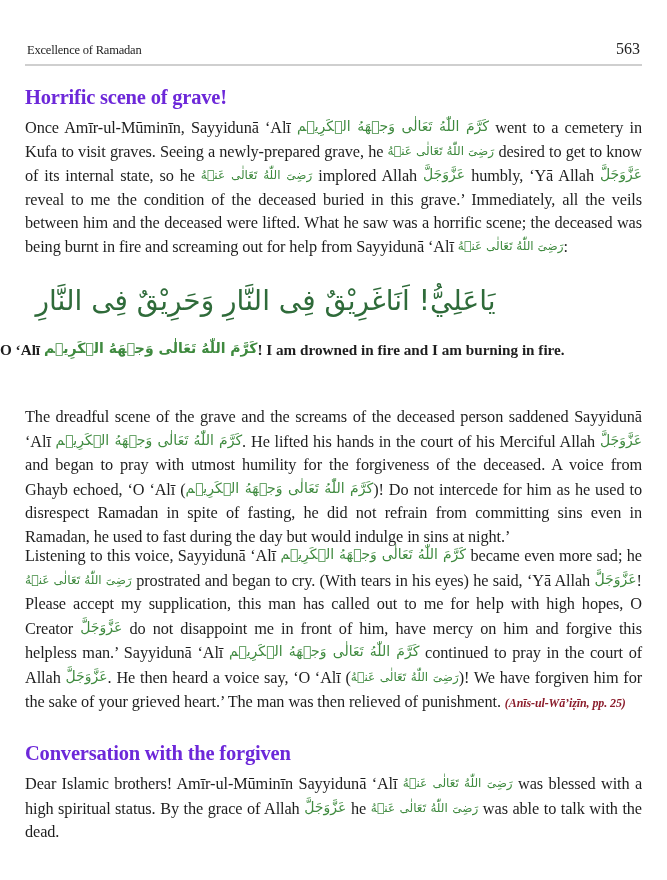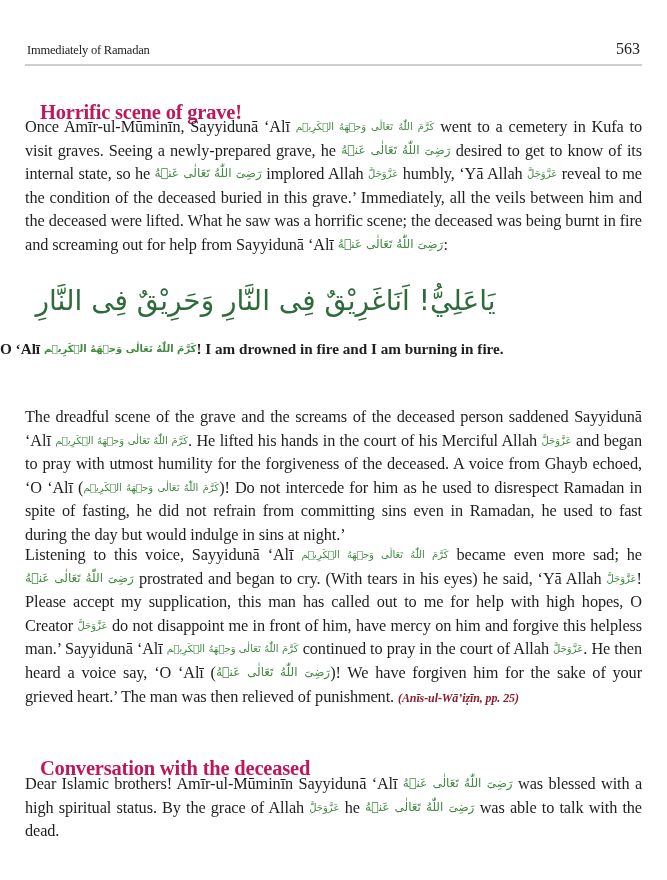--- a/index.html
+++ b/index.html
@@ -14,33 +14,33 @@
   }
   .running-title {
     position: absolute; left: 2px; top: 3px;
     font-size: 12.5px; letter-spacing: -0.2px; color: #222;
   }
   .page-number {
     position: absolute; right: 2px; top: 0px;
     font-size: 16px; color: #222; margin-left: 30px;
   }
   h2 {
-    position: absolute; left: 25px; margin: 15px;
-    font-size: 20.5px; font-weight: bold; color: #be185d;
+    position: absolute; left: 25px; margin: 0;
+    font-size: 20.5px; font-weight: bold; color: #6d28d9;
     letter-spacing: -0.2px;
   }
   .para {
     position: absolute; left: 25px; width: 617px; margin: 0;
     font-size: 16.3px; line-height: 23.6px;
     text-align: justify; text-align-last: left;
     letter-spacing: -0.1px;
   }
   .hon {
     font-family: "DejaVu Sans", sans-serif;
-    color: #3f8a3f; font-size: 10px; white-space: nowrap;
+    color: #3f8a3f; font-size: 14px; white-space: nowrap;
     vertical-align: 2px;
   }
   .hon-sm { font-size: 12px; }
   .arabic-verse {
     position: absolute; left: 0; width: 531px; top: 284px;
     text-align: center; direction: rtl;
     font-family: "DejaVu Sans", sans-serif;
     font-size: 28px; color: #2f6b3a;
   }
   .translation {
@@ -48,31 +48,31 @@
     font-weight: bold; font-size: 15.2px;
   }
   .citation {
     color: #8b1d2c; font-style: italic; font-weight: bold; font-size: 12px; margin-top: 21px;
   }
 </style>
 </head>
 <body>
 
 <div class="header">
-  <span class="running-title">Immediately of Ramadan</span>
+  <span class="running-title">Excellence of Ramadan</span>
   <span class="page-number">563</span>
 </div>
 
 <h2 style="top:86px">Horrific scene of grave!</h2>
 
 <p class="para" style="top:115px"><span>Once Amīr-ul-Mūminīn, Sayyidunā ‘Alī </span><span class="hon">كَرَّمَ اللّٰهُ تَعَالٰی وَجۡهَهُ الۡكَرِيۡم</span><span> went to a cemetery in Kufa to visit graves. Seeing a newly-prepared grave, he </span><span class="hon hon-sm">رَضِیَ اللّٰهُ تَعَالٰی عَنۡهُ</span><span> desired to get to know of its internal state, so he </span><span class="hon hon-sm">رَضِیَ اللّٰهُ تَعَالٰی عَنۡهُ</span><span> implored Allah </span><span class="hon">عَزَّوَجَلَّ</span><span> humbly, ‘Yā Allah </span><span class="hon">عَزَّوَجَلَّ</span><span> reveal to me the condition of the deceased buried in this grave.’ Immediately, all the veils between him and the deceased were lifted. What he saw was a horrific scene; the deceased was being burnt in fire and screaming out for help from Sayyidunā ‘Alī </span><span class="hon hon-sm">رَضِیَ اللّٰهُ تَعَالٰی عَنۡهُ</span><span>:</span></p>
 
 <div class="arabic-verse">يَاعَلِيُّ! اَنَاغَرِيْقٌ فِی النَّارِ وَحَرِيْقٌ فِی النَّارِ</div>
 
 <div class="translation"><span>O ‘Alī </span><span class="hon">كَرَّمَ اللّٰهُ تَعَالٰی وَجۡهَهُ الۡكَرِيۡم</span><span>! I am drowned in fire and I am burning in fire.</span></div>
 
 <p class="para" style="top:405px"><span>The dreadful scene of the grave and the screams of the deceased person saddened Sayyidunā ‘Alī </span><span class="hon">كَرَّمَ اللّٰهُ تَعَالٰی وَجۡهَهُ الۡكَرِيۡم</span><span>. He lifted his hands in the court of his Merciful Allah </span><span class="hon">عَزَّوَجَلَّ</span><span> and began to pray with utmost humility for the forgiveness of the deceased. A voice from Ghayb echoed, ‘O ‘Alī (</span><span class="hon">كَرَّمَ اللّٰهُ تَعَالٰی وَجۡهَهُ الۡكَرِيۡم</span><span>)! Do not intercede for him as he used to disrespect Ramadan in spite of fasting, he did not refrain from committing sins even in Ramadan, he used to fast during the day but would indulge in sins at night.’</span></p>
 
 <p class="para" style="top:543px"><span>Listening to this voice, Sayyidunā ‘Alī </span><span class="hon">كَرَّمَ اللّٰهُ تَعَالٰی وَجۡهَهُ الۡكَرِيۡم</span><span> became even more sad; he </span><span class="hon hon-sm">رَضِیَ اللّٰهُ تَعَالٰی عَنۡهُ</span><span> prostrated and began to cry. (With tears in his eyes) he said, ‘Yā Allah </span><span class="hon">عَزَّوَجَلَّ</span><span>! Please accept my supplication, this man has called out to me for help with high hopes, O Creator </span><span class="hon">عَزَّوَجَلَّ</span><span> do not disappoint me in front of him, have mercy on him and forgive this helpless man.’ Sayyidunā ‘Alī </span><span class="hon">كَرَّمَ اللّٰهُ تَعَالٰی وَجۡهَهُ الۡكَرِيۡم</span><span> continued to pray in the court of Allah </span><span class="hon">عَزَّوَجَلَّ</span><span>. He then heard a voice say, ‘O ‘Alī (</span><span class="hon hon-sm">رَضِیَ اللّٰهُ تَعَالٰی عَنۡهُ</span><span>)! We have forgiven him for the sake of your grieved heart.’ The man was then relieved of punishment. </span><span class="citation">(Anīs-ul-Wā’iẓīn, pp. 25)</span></p>
 
-<h2 style="top:742px">Conversation with the deceased</h2>
+<h2 style="top:742px">Conversation with the forgiven</h2>
 
 <p class="para" style="top:772px"><span>Dear Islamic brothers! Amīr-ul-Mūminīn Sayyidunā ‘Alī </span><span class="hon hon-sm">رَضِیَ اللّٰهُ تَعَالٰی عَنۡهُ</span><span> was blessed with a high spiritual status. By the grace of Allah </span><span class="hon">عَزَّوَجَلَّ</span><span> he </span><span class="hon hon-sm">رَضِیَ اللّٰهُ تَعَالٰی عَنۡهُ</span><span> was able to talk with the dead.</span></p>
 
 </body></html>

